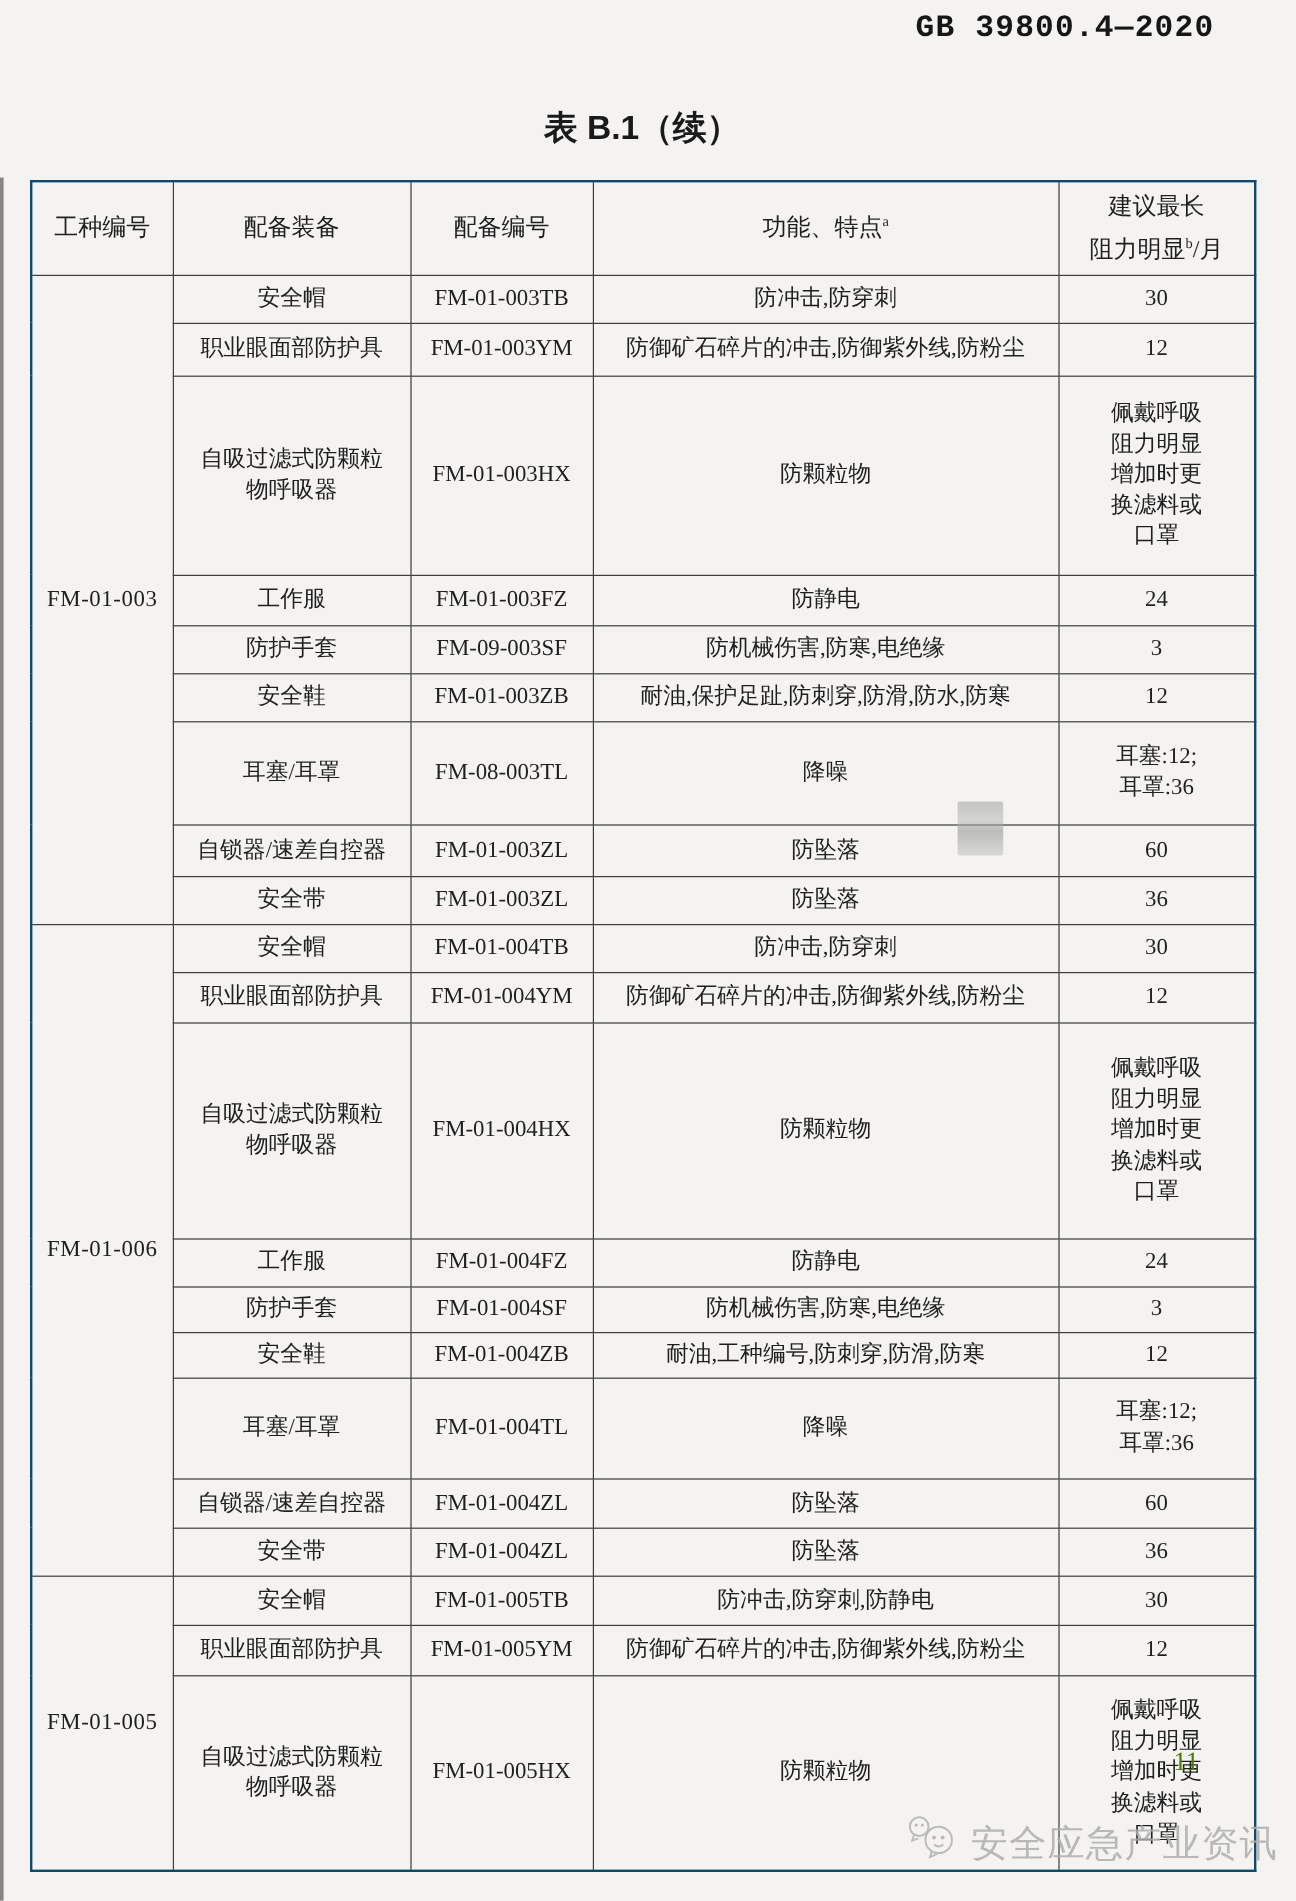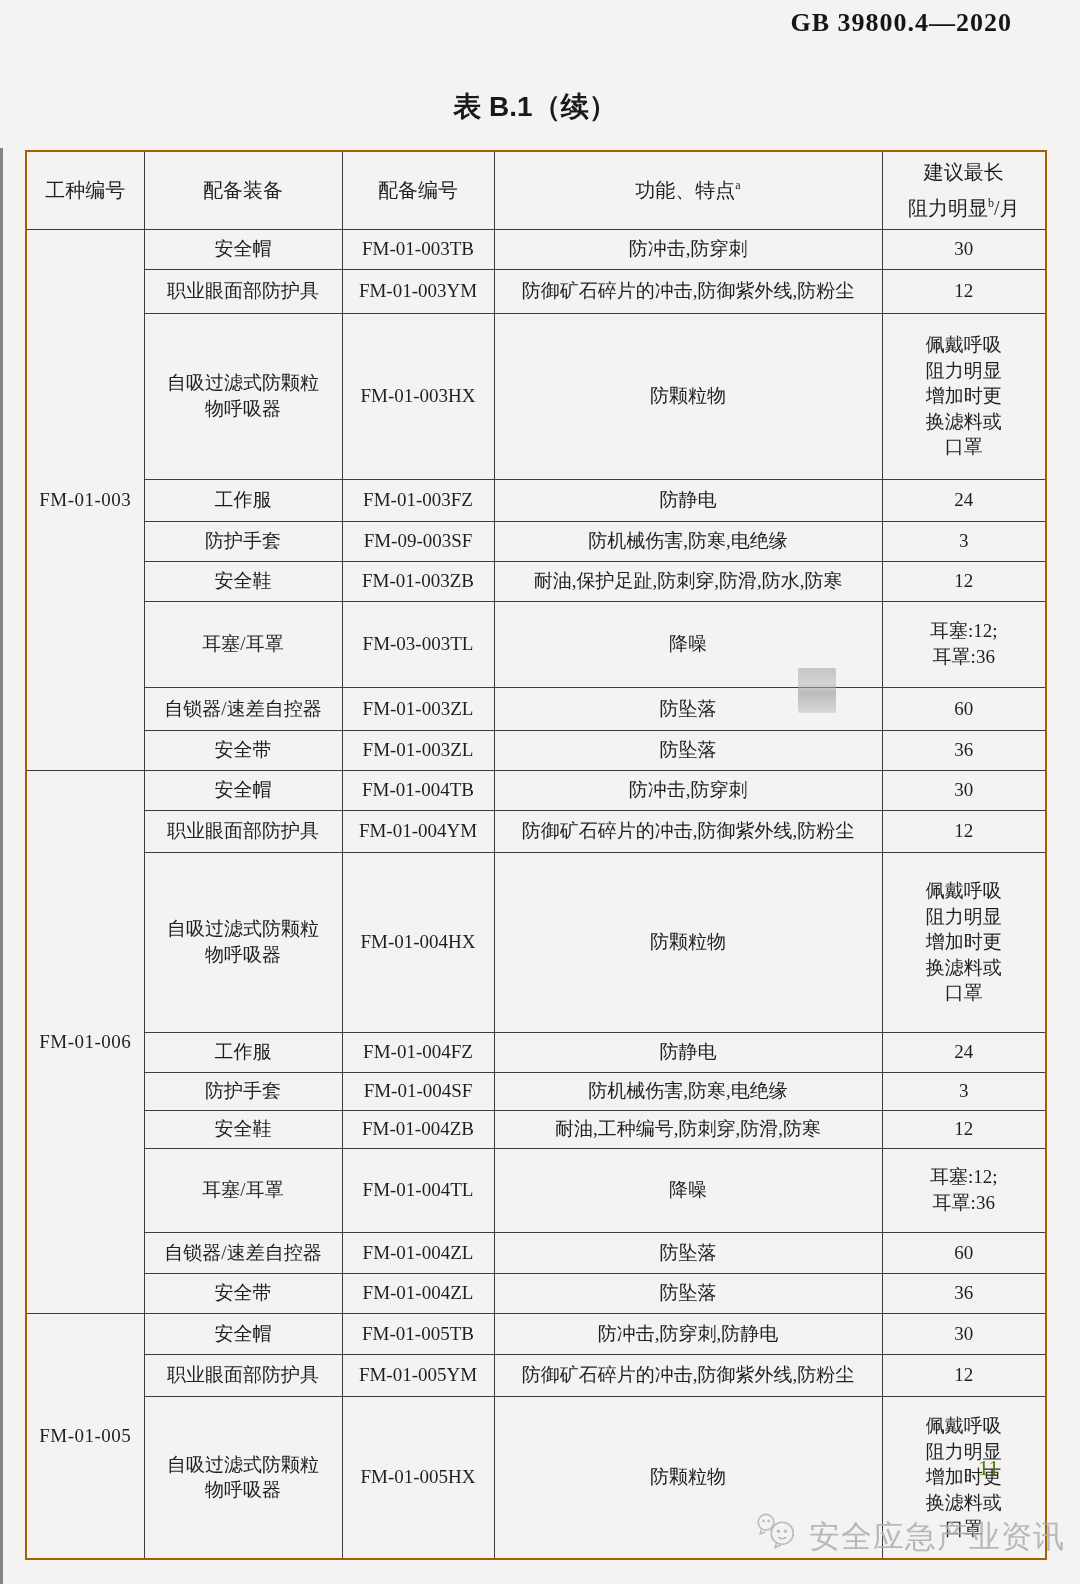--- a/index.html
+++ b/index.html
@@ -11,21 +11,21 @@
     position:relative;
     overflow:hidden;
   }
   .page{position:absolute;inset:0;}
   .scan-edge{
     position:absolute;left:0;top:148px;width:3px;height:1436px;
     background:#2a2a2a;opacity:.55;
   }
   .doc-code{
     position:absolute;top:8px;right:68px;
-    font-family:Liberation Serif, serif;
+    font-family:Liberation Mono, monospace;
     font-weight:bold;font-size:26px;letter-spacing:1px;color:#161616;
   }
   .table-title{
     position:absolute;top:88px;left:25px;width:1020px;
     text-align:center;
     font-family:"Liberation Sans","DejaVu Sans",sans-serif;
     font-weight:bold;font-size:28px;color:#1a1a1a;
   }
   table.ppe{
     position:absolute;left:25px;top:150px;width:1020px;
@@ -34,21 +34,21 @@
   }
   table.ppe td{
     border:1px solid #3d3d3d;
     font-size:19px;
     text-align:center;
     vertical-align:middle;
     padding:2px 4px;
     white-space:pre-line;
     line-height:1.35;
   }
-  table.ppe{border:2px solid #a16207;}
+  table.ppe{border:2px solid #0c4a6e;}
   tr.hdr td{font-size:20px;line-height:1.8;}
   td.func{text-align:left;padding-left:14px;padding-right:8px;}
   td.job{font-size:19px;letter-spacing:.5px;}
   td.lh-resp{line-height:1.58;}
   td.lh-ear{line-height:2.15;}
   sup{font-size:12px;line-height:0;}
   .page-number{
     position:absolute;top:1455px;left:978px;
     font-size:22px;color:#4d7c0f;
   }
@@ -132,21 +132,21 @@
       <td>3</td>
     </tr>
     <tr style="height:40px">
       <td>安全鞋</td>
       <td>FM-01-003ZB</td>
       <td class="func">耐油,保护足趾,防刺穿,防滑,防水,防寒</td>
       <td>12</td>
     </tr>
     <tr style="height:86px">
       <td>耳塞/耳罩</td>
-      <td>FM-03-003TL</td>
+      <td>FM-08-003TL</td>
       <td class="func">降噪</td>
       <td class="lh-ear">耳塞:12;
 耳罩:36</td>
     </tr>
     <tr style="height:43px">
       <td>自锁器/速差自控器</td>
       <td>FM-01-003ZL</td>
       <td class="func">防坠落</td>
       <td>60</td>
     </tr>

